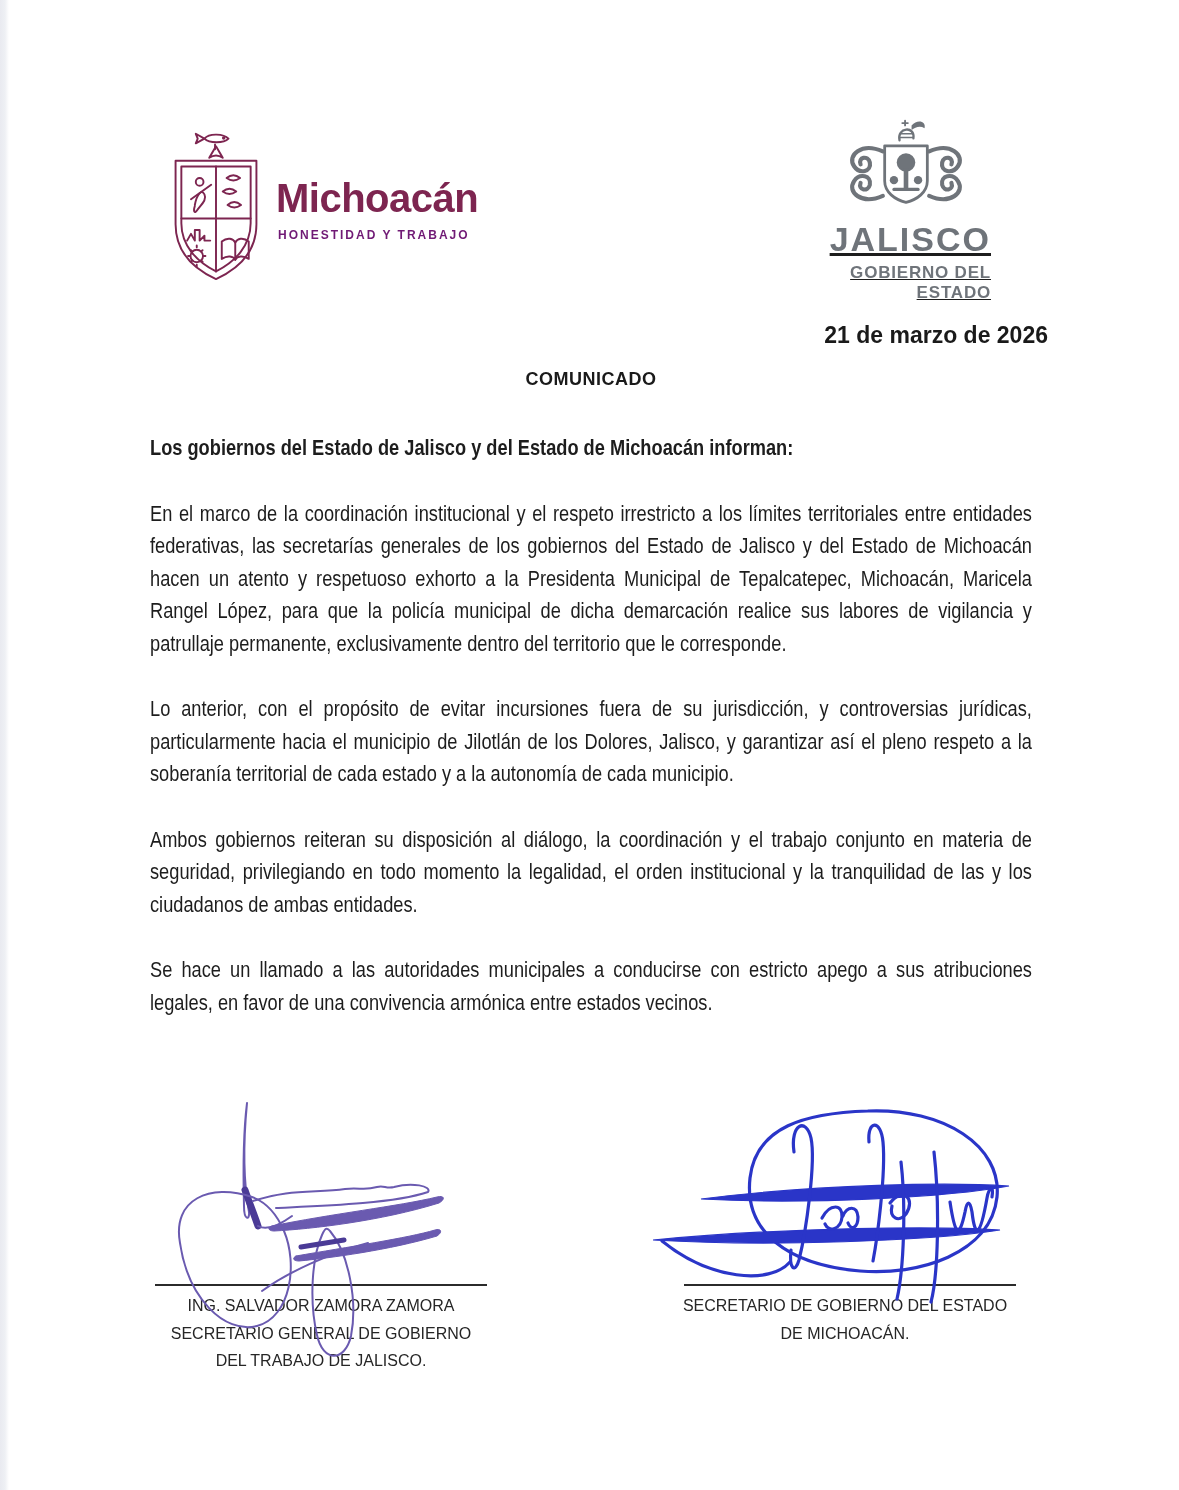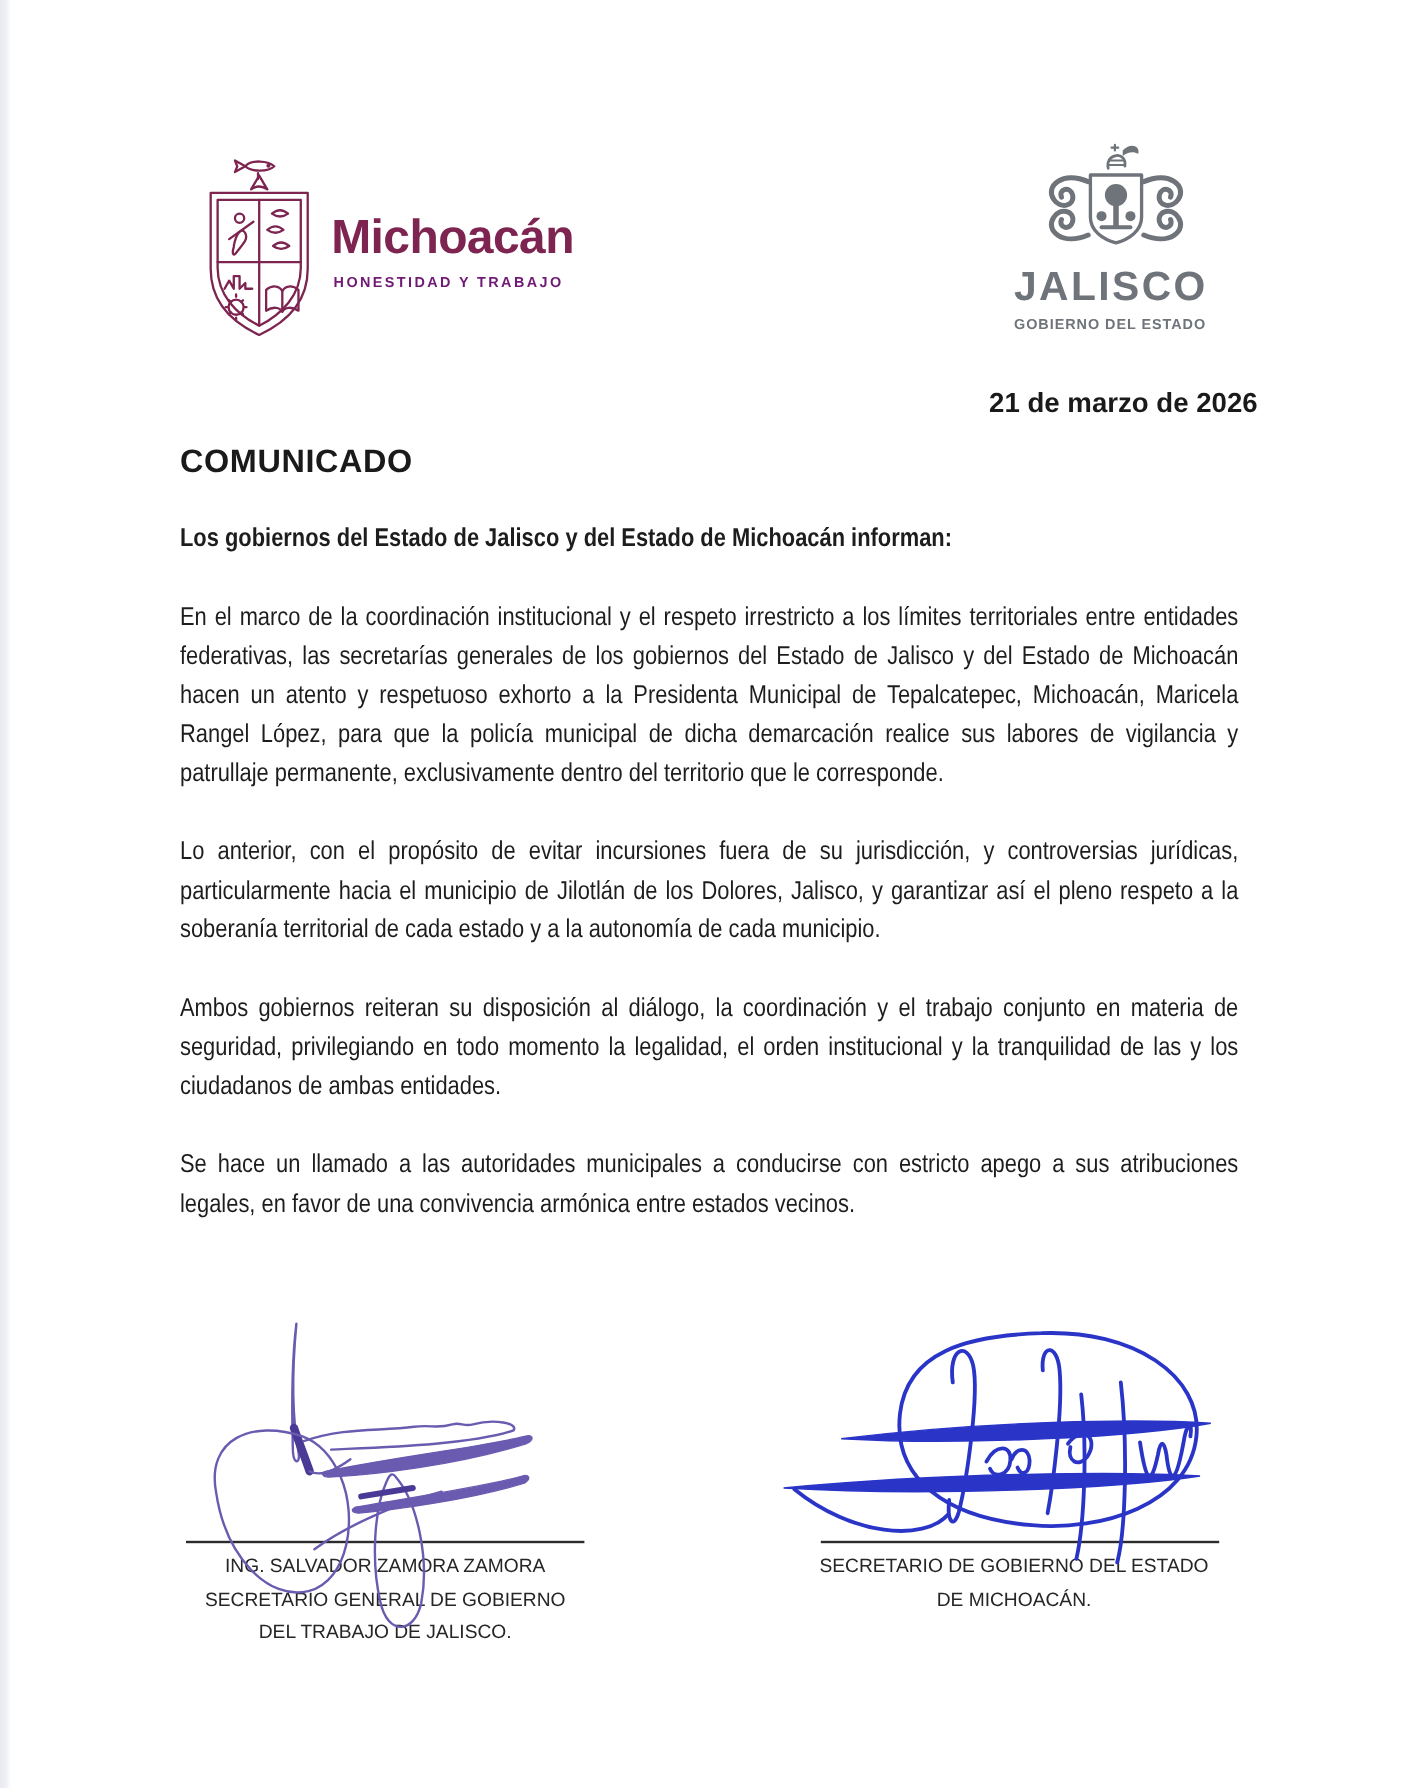--- a/index.html
+++ b/index.html
@@ -15,32 +15,32 @@
   .edge-strip{
     position:absolute;left:0;top:0;width:9px;height:1490px;
     background:linear-gradient(90deg,#e9eaf0 0%,#eef0f4 55%,#ffffff 100%);
   }
   
   .mich-logo-group{position:absolute;left:164px;top:128px;display:flex;align-items:flex-start;}
   .mich-shield{width:104px;height:154px;}
   .mich-textblock{margin-left:8px;margin-top:50px;}
   .mich-wordmark{font-size:40px;font-weight:bold;letter-spacing:-0.5px;color:#7d2550;line-height:1;}
   .mich-tagline{margin-top:10px;margin-left:2px;font-size:12px;font-weight:bold;letter-spacing:2px;color:#701a75;}
-  .jal-logo-group{position:absolute;left:845px;top:118px;width:170px;text-align:left;}
+  .jal-logo-group{position:absolute;left:821px;top:118px;width:170px;text-align:right;text-decoration:underline;}
   .jal-emblem{width:136px;height:102px;margin:0 auto;display:block;}
   .jal-wordmark{margin-top:2px;font-size:34px;font-weight:bold;letter-spacing:2px;color:#6f747a;line-height:1;}
-  .jal-tagline{margin-top:7px;font-size:12px;font-weight:bold;letter-spacing:0.8px;color:#6f747a;}
+  .jal-tagline{margin-top:7px;font-size:17px;font-weight:bold;letter-spacing:0.8px;color:#6f747a;}
   
   .date-line{
     position:absolute;top:322px;right:167px;
     font-size:23px;font-weight:bold;color:#1a1a1a;
   }
   .doc-title{
     position:absolute;top:369px;left:150px;width:882px;
-    font-size:27px;font-weight:bold;letter-spacing:0.5px;color:#1a1a1a;
+    text-align:center;font-size:18px;font-weight:bold;letter-spacing:0.5px;color:#1a1a1a;
   }
   .content{
     position:absolute;left:150px;top:432px;width:1040px;
     transform:scaleX(0.848);transform-origin:0 0;
     font-size:21.5px;line-height:32.5px;
   }
   .content p{margin:0 0 33px 0;text-align:justify;}
   .content .intro{font-weight:bold;text-align:left;}
   
   .sig-rule{position:absolute;top:1284px;height:0;border-top:2.5px solid #2b2b2b;width:332px;}

